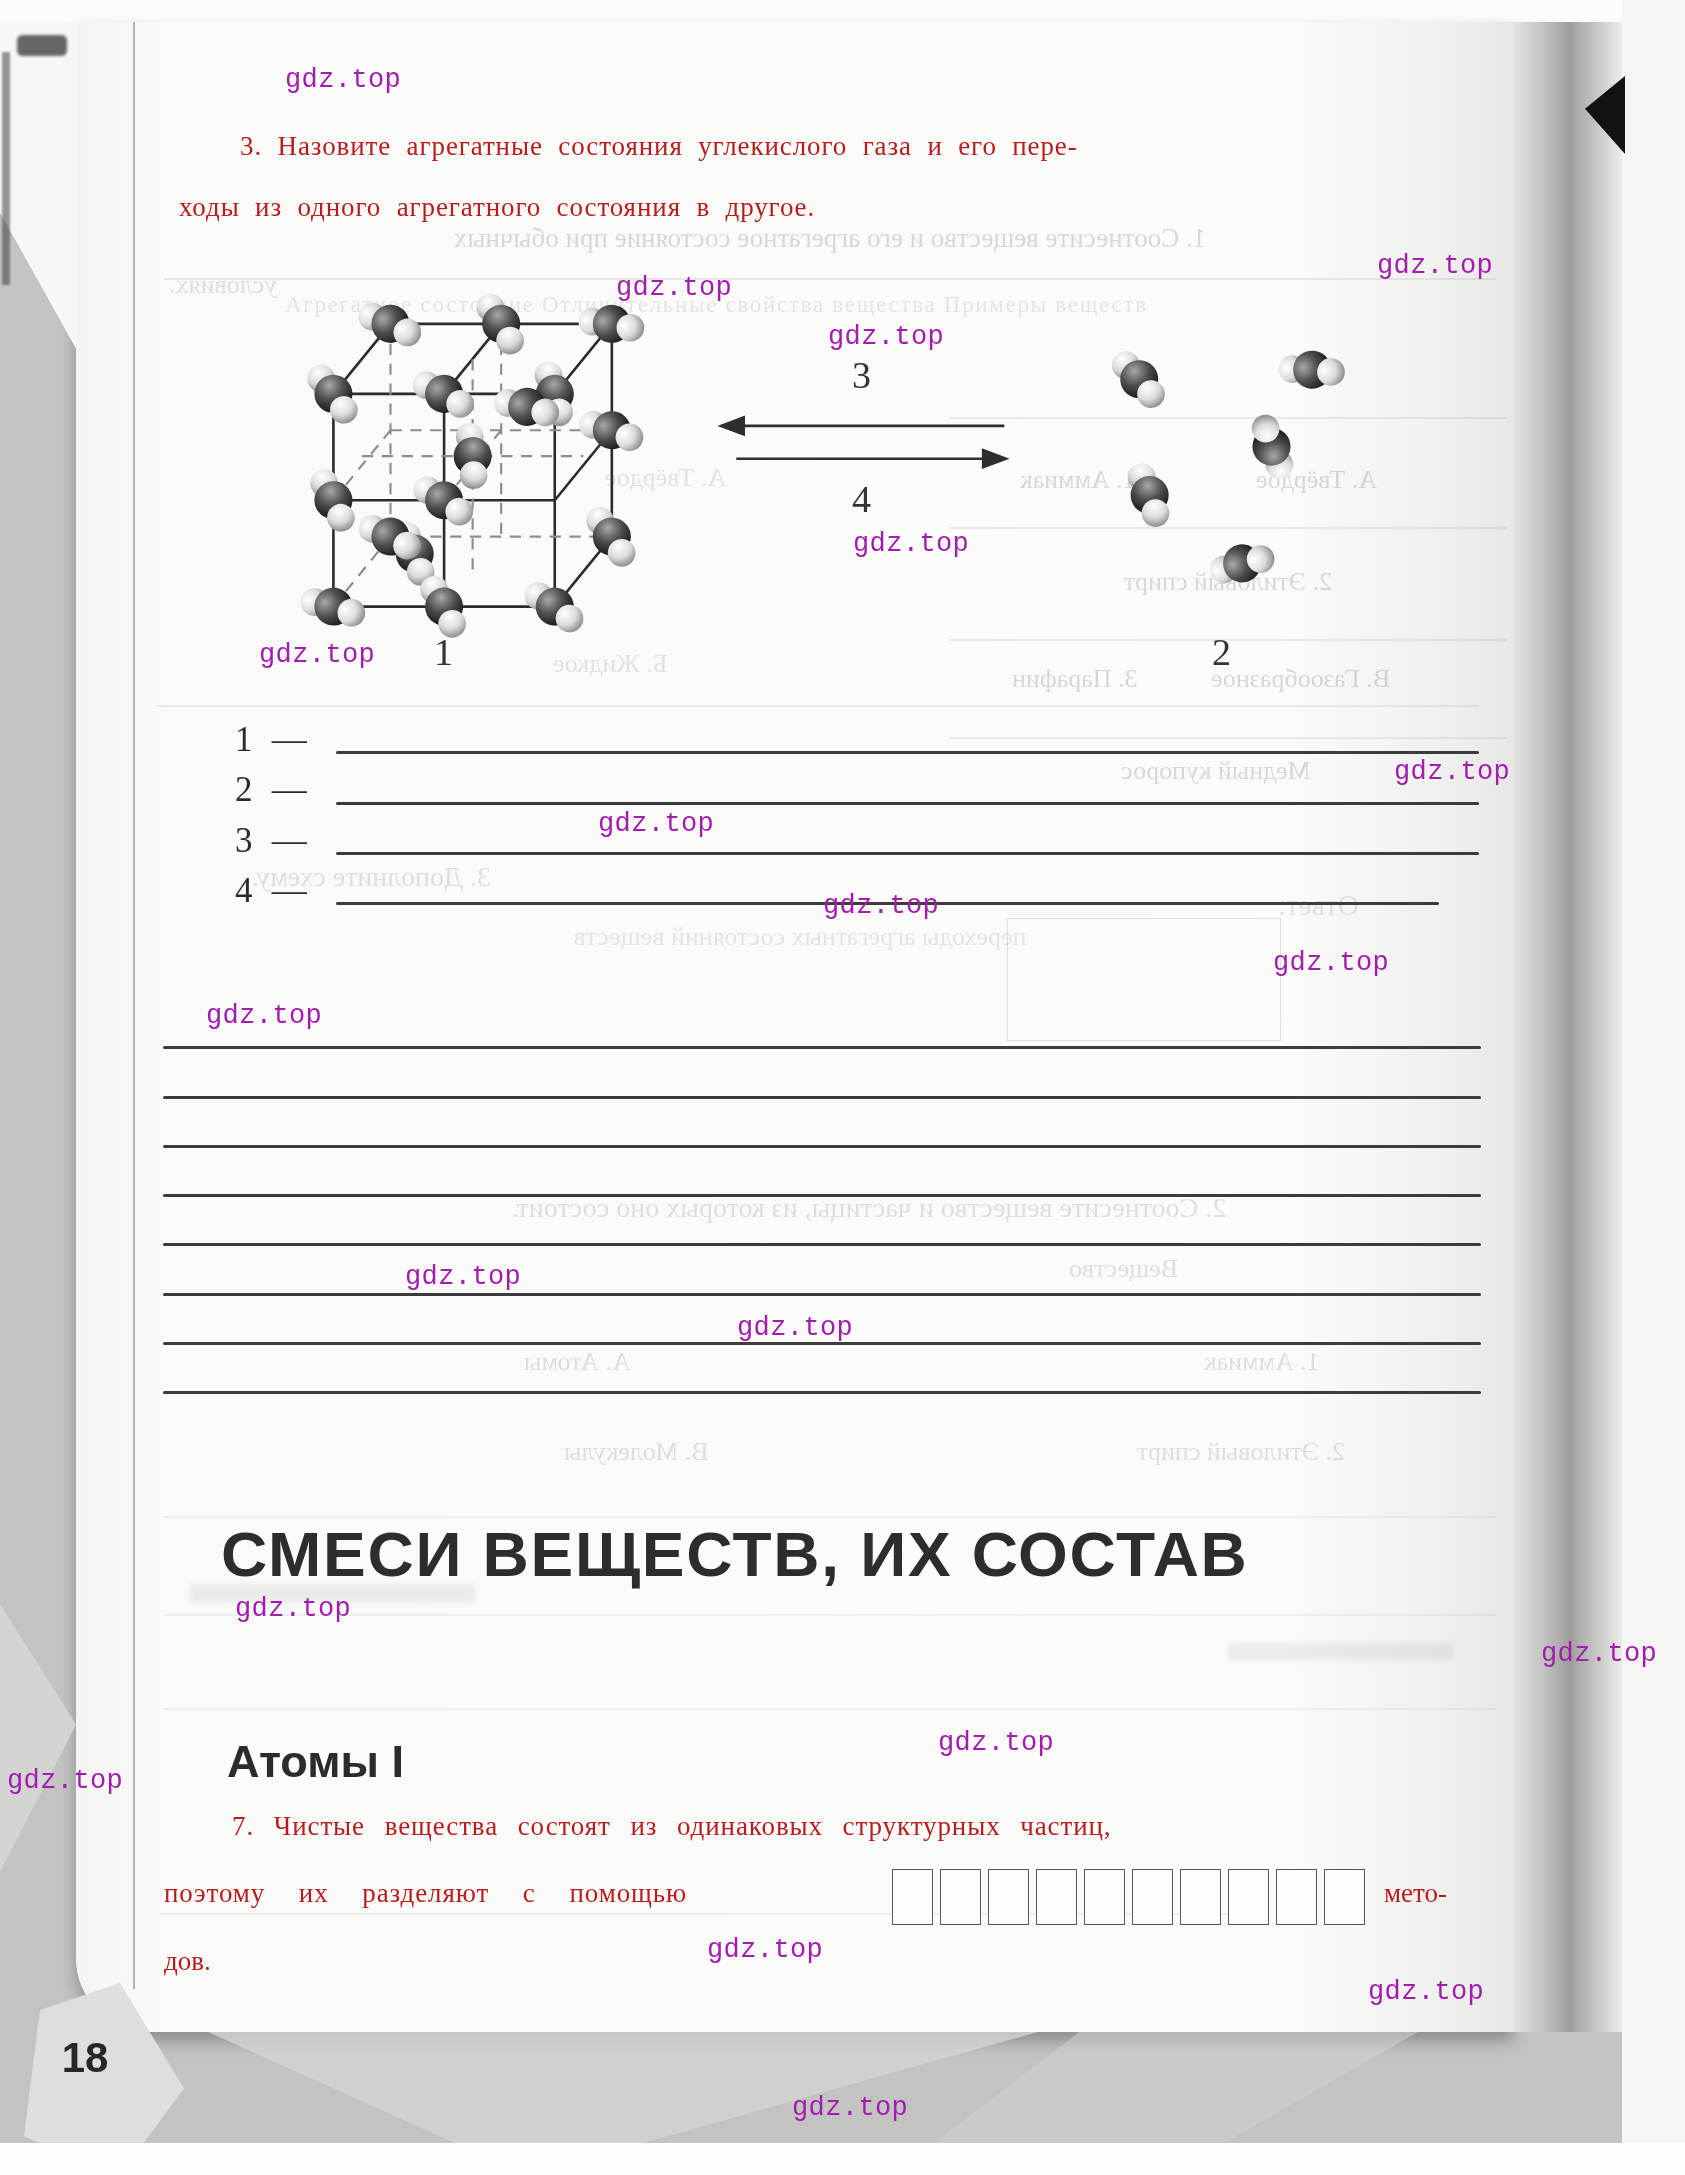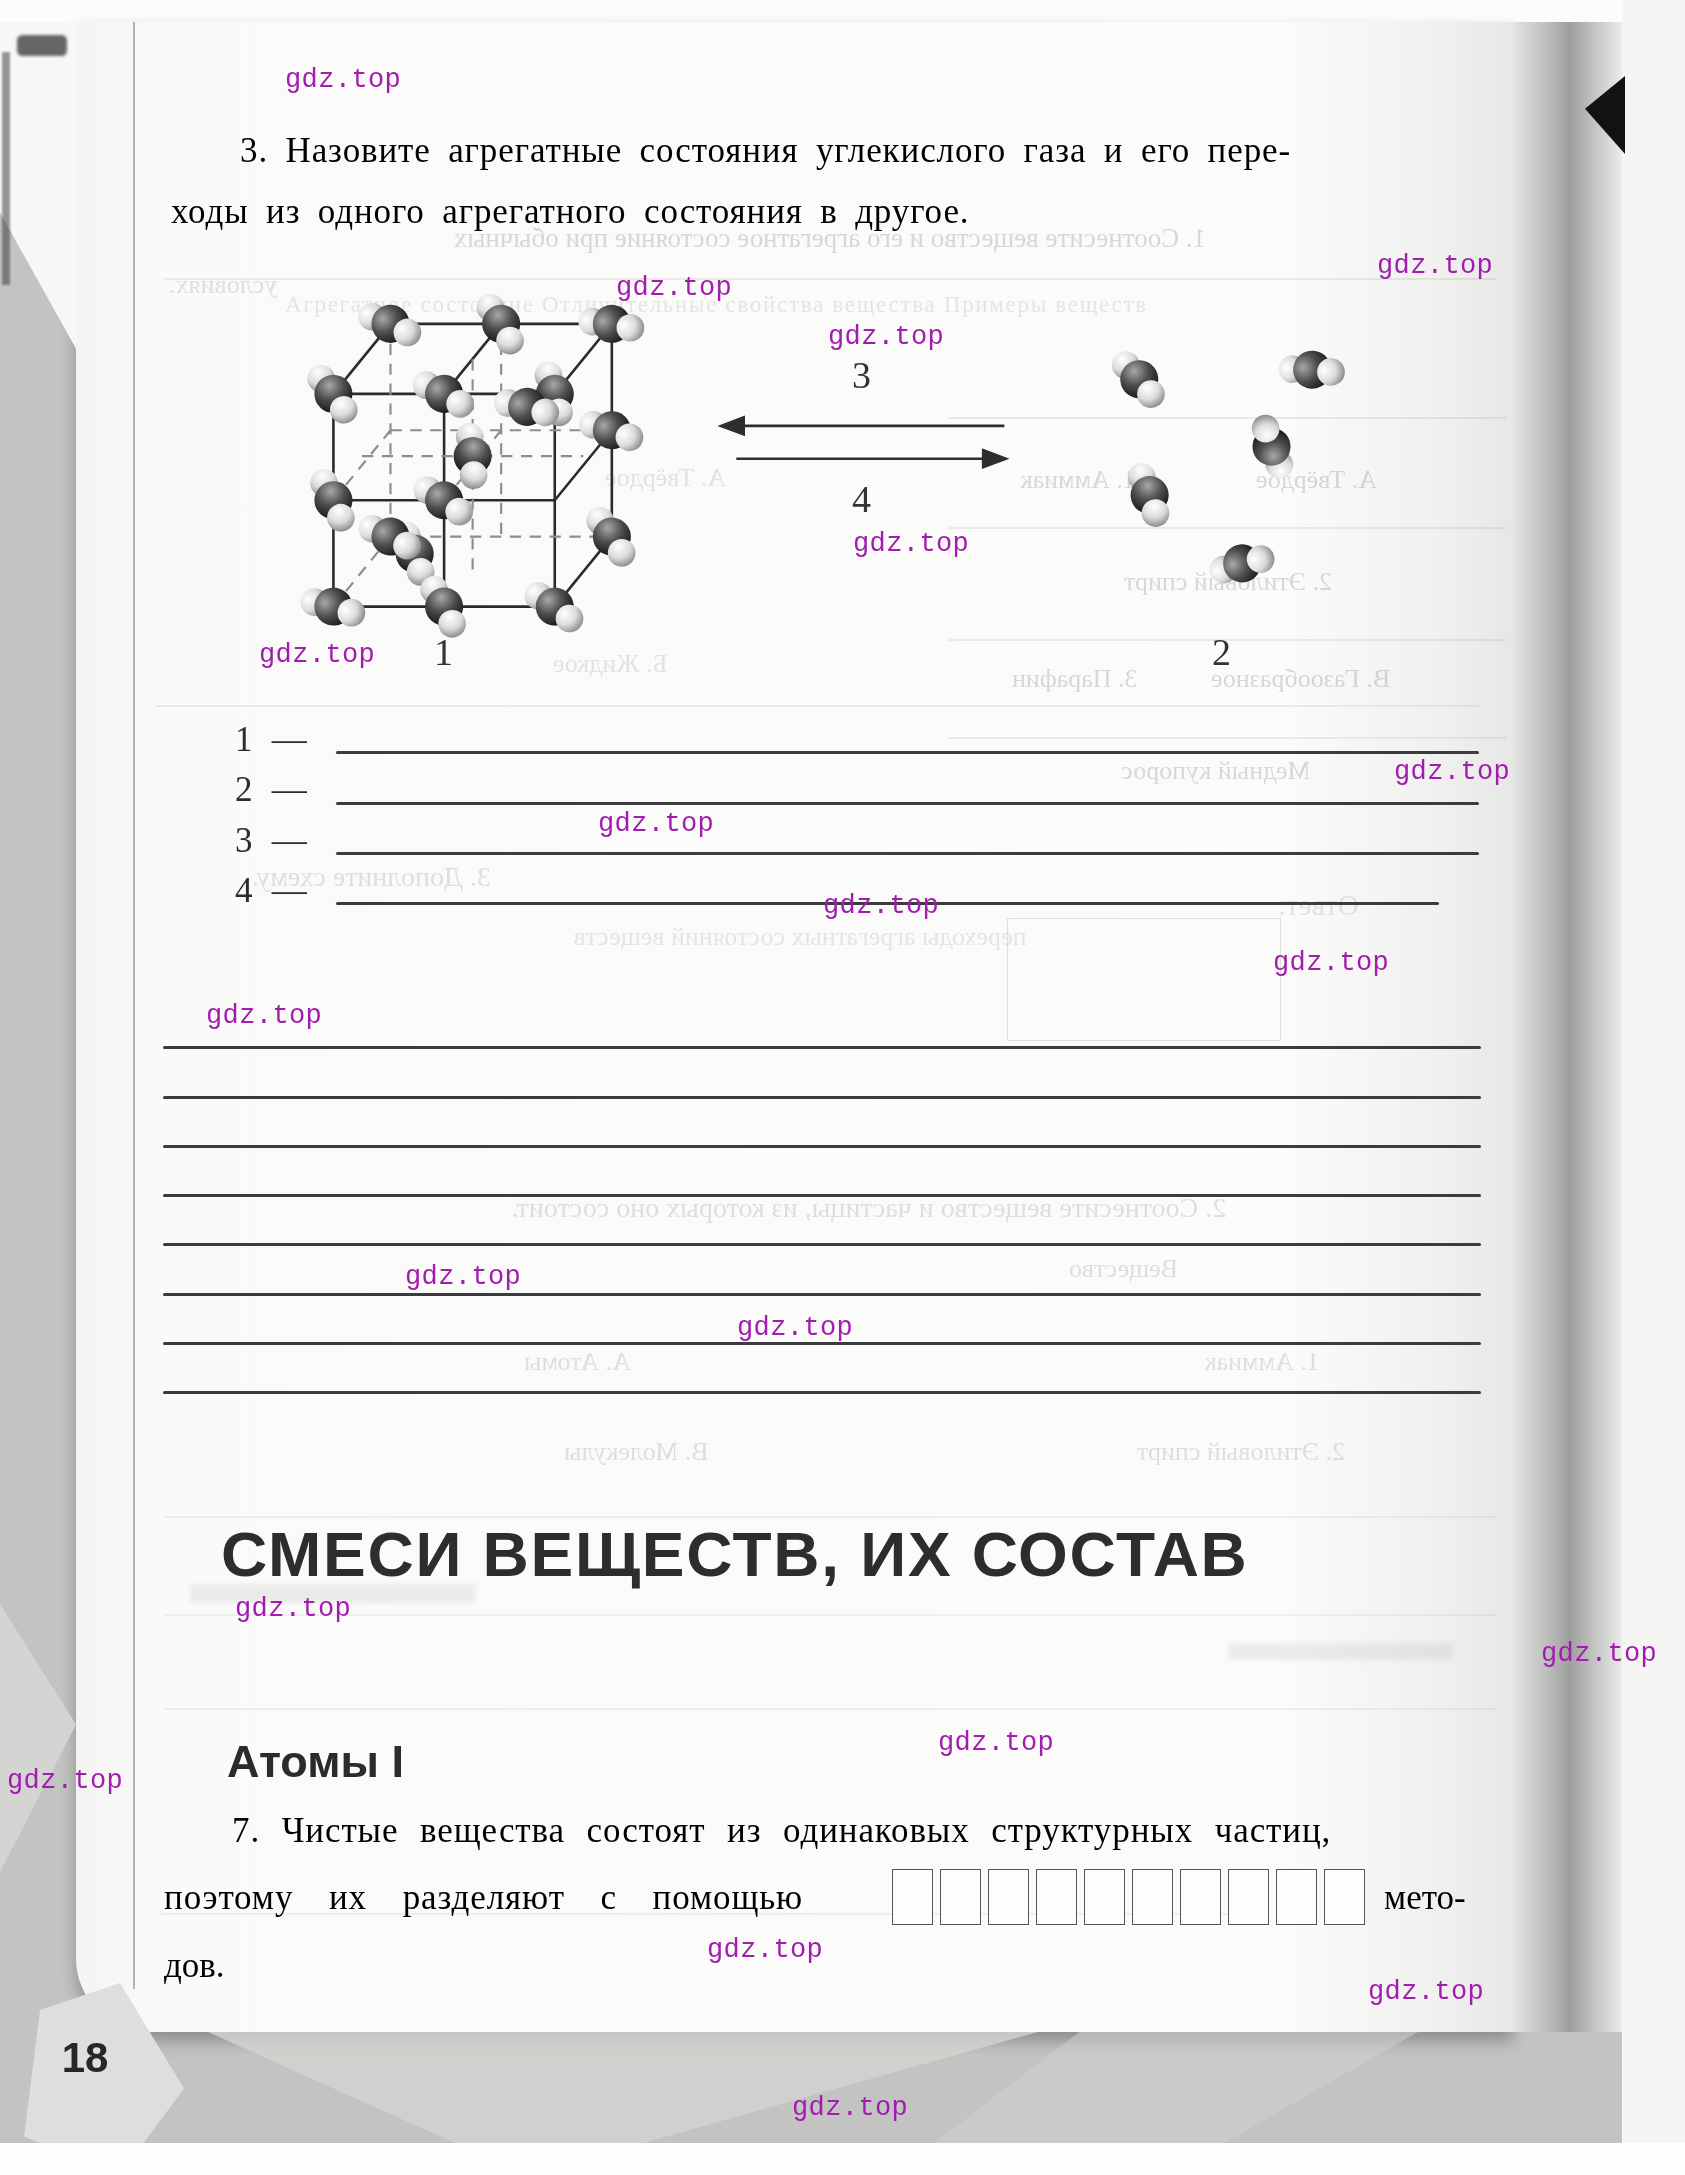--- a/index.html
+++ b/index.html
@@ -31,21 +31,21 @@
   .tr-wedge{left:1585px;top:76px;width:40px;height:78px;background:#121212;
         clip-path:polygon(100% 0,100% 100%,0 42%);}
   .vline{left:133px;top:21.6px;width:1.7px;height:1967px;background:#6d6d6b;opacity:.5;}
   
   .banner{left:0;top:4.3px;width:1685px;text-align:center;font-family:"Liberation Sans",sans-serif;
         font-weight:700;font-size:17.3px;color:#35c24b;letter-spacing:0.4px;}
   .footer{left:0;top:2151px;width:1685px;text-align:center;font-family:"Liberation Sans",sans-serif;
         font-weight:700;font-size:16.4px;color:#6b3fa8;letter-spacing:0.4px;}
   .wm{position:absolute;font-family:Liberation Mono, monospace;font-size:27px;color:#a21caf;
         letter-spacing:0.4px;white-space:nowrap;}
-  .txt{position:absolute;color:#000000;font-size:35px;white-space:nowrap;}
+  .txt{position:absolute;color:#b91c1c;font-size:27px;white-space:nowrap;}
   .t3{word-spacing:7.8px;letter-spacing:0.9px;}
   .chapter{position:absolute;font-family:"Liberation Sans",sans-serif;font-weight:700;
         font-size:64px;color:#2d2d2d;letter-spacing:1.7px;transform:scaleY(.97);white-space:nowrap;}
   .par6{position:absolute;font-weight:700;font-size:48px;color:#1f1f1f;letter-spacing:0.9px;white-space:nowrap;}
   .part1{position:absolute;font-family:"Liberation Sans",sans-serif;font-weight:700;
         font-size:45px;color:#2b2b2b;white-space:nowrap;}
   .rule{position:absolute;height:2.6px;background:#3c3c3c;border-radius:1.7px;}
   .frule{position:absolute;height:1.7px;background:#7d7d7b;}
   .num{position:absolute;font-size:35px;color:#2b2b2b;letter-spacing:5.2px;white-space:nowrap;}
   .figlbl{position:absolute;font-size:38px;color:#333;white-space:nowrap;}
@@ -105,21 +105,21 @@
   <span class="bleed mir" style="left:564px;top:1437px;opacity:.26">В. Молекулы</span>
   <span class="bleed mir" style="left:1137px;top:1437px;opacity:.26">2. Этиловый спирт</span>
   <div class="frule" style="left:164px;top:1516px;width:1332px;opacity:.09"></div>
   <div class="frule" style="left:164px;top:1614px;width:1332px;opacity:.09"></div>
   <div class="frule" style="left:164px;top:1708px;width:1332px;opacity:.09"></div>
   <div class="frule" style="left:190px;top:1584px;width:285px;height:19px;opacity:.12;filter:blur(2.6px)"></div>
   <div class="frule" style="left:1228px;top:1643px;width:225px;height:17.3px;opacity:.12;filter:blur(2.6px)"></div>
   <div class="frule" style="left:160px;top:1913px;width:1098px;opacity:.1"></div>
 
   <div class="txt t3" style="left:240px;top:131px">3. Назовите агрегатные состояния углекислого газа и его пере-</div>
-  <div class="txt t3" style="left:171px;top:192px">ходы из одного агрегатного состояния в другое.</div>
+  <div class="txt t3" style="left:179px;top:192px">ходы из одного агрегатного состояния в другое.</div>
 
   <svg class="abs" style="left:285px;top:290px" width="1124" height="398" viewBox="330 335 1300 460">
     <defs>
       <radialGradient id="gC" cx="35%" cy="30%" r="75%">
         <stop offset="0%" stop-color="#a8a8a8"></stop>
           <stop offset="50%" stop-color="#4e4e4e"></stop>
           <stop offset="100%" stop-color="#141414"></stop>
       </radialGradient>
       <radialGradient id="gO" cx="35%" cy="30%" r="75%">
         <stop offset="0%" stop-color="#ffffff"></stop>

